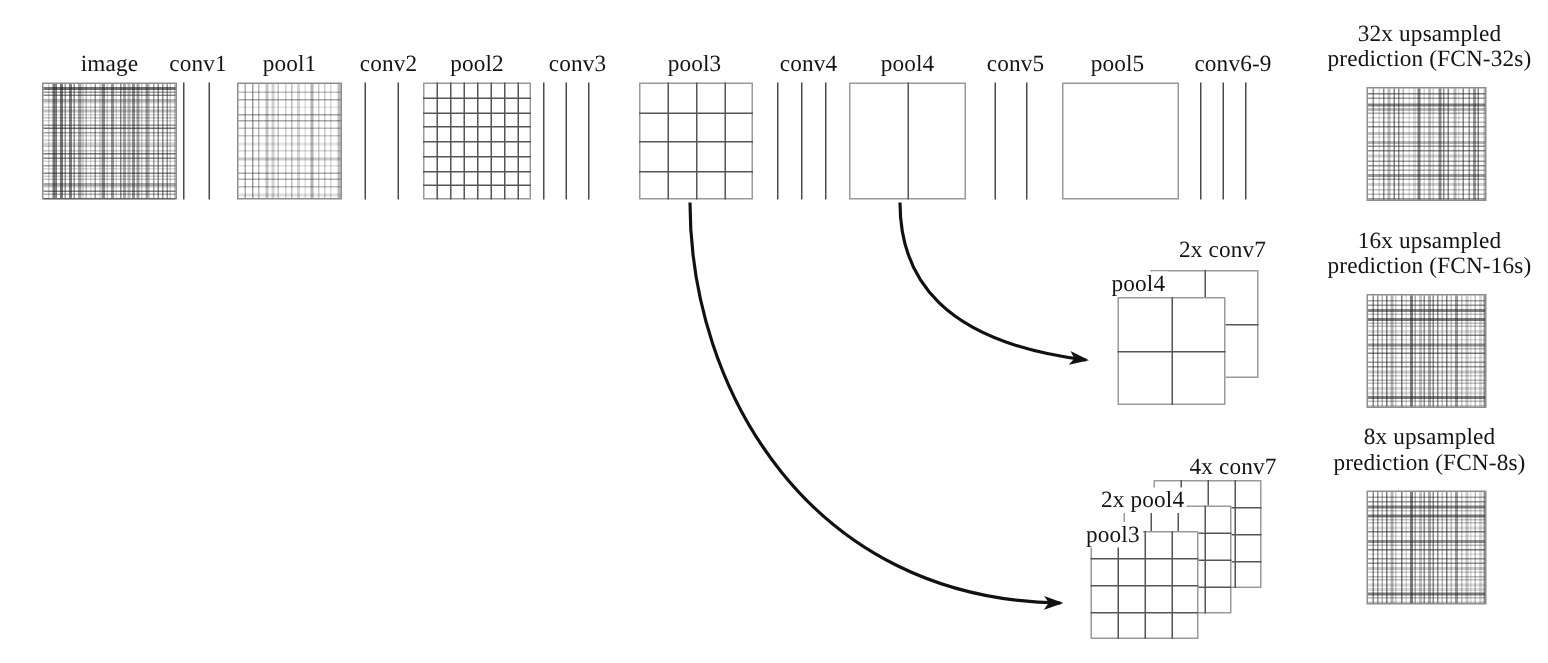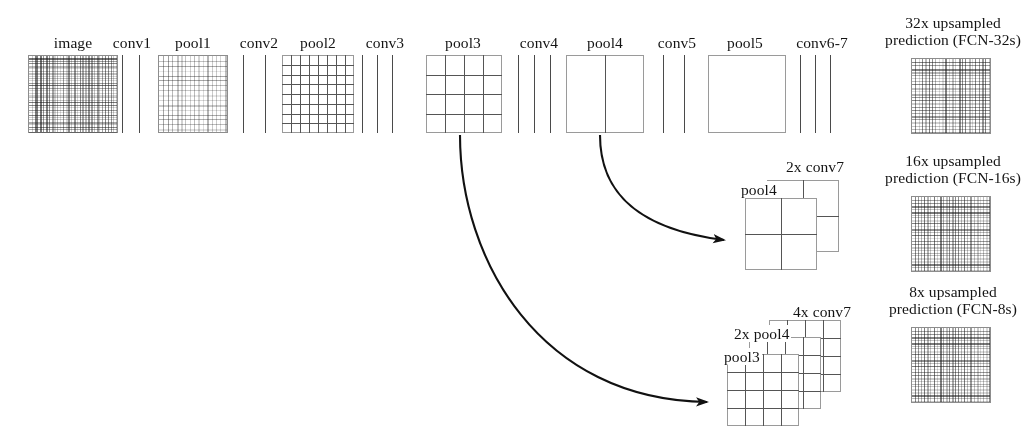--- a/index.html
+++ b/index.html
@@ -40,21 +40,21 @@
     <div class="lbl ctr" style="left: 132px; top: 34px;">conv1</div>
     <div class="lbl ctr" style="left: 193px; top: 34px;">pool1</div>
     <div class="lbl ctr" style="left: 259px; top: 34px;">conv2</div>
     <div class="lbl ctr" style="left: 318px; top: 34px;">pool2</div>
     <div class="lbl ctr" style="left: 385px; top: 34px;">conv3</div>
     <div class="lbl ctr" style="left: 463px; top: 34px;">pool3</div>
     <div class="lbl ctr" style="left: 539px; top: 34px;">conv4</div>
     <div class="lbl ctr" style="left: 605px; top: 34px;">pool4</div>
     <div class="lbl ctr" style="left: 677px; top: 34px;">conv5</div>
     <div class="lbl ctr" style="left: 745px; top: 34px;">pool5</div>
-    <div class="lbl ctr" style="left: 822px; top: 34px;">conv6-7</div>
+    <div class="lbl ctr" style="left: 822px; top: 34px;">conv6-9</div>
     <div class="convgrp" style="left: 122px; top: 55px; width: 18px; height: 78px;">
       <i style="left: 0px;"></i>
       <i style="left: 17px;"></i>
     </div>
     <div class="convgrp" style="left: 243px; top: 55px; width: 23px; height: 78px;">
       <i style="left: 0px;"></i>
       <i style="left: 22px;"></i>
     </div>
     <div class="convgrp" style="left: 362px; top: 55px; width: 31px; height: 78px;">
       <i style="left: 0px;"></i>

